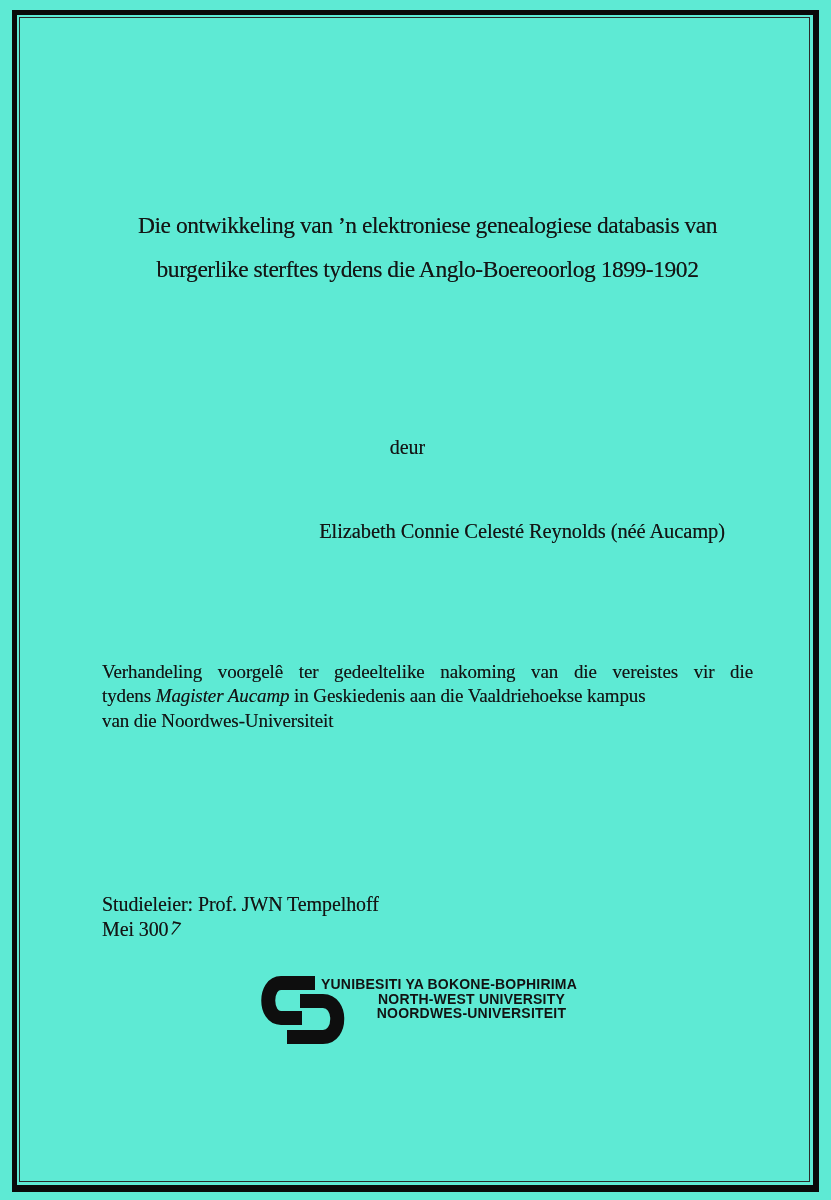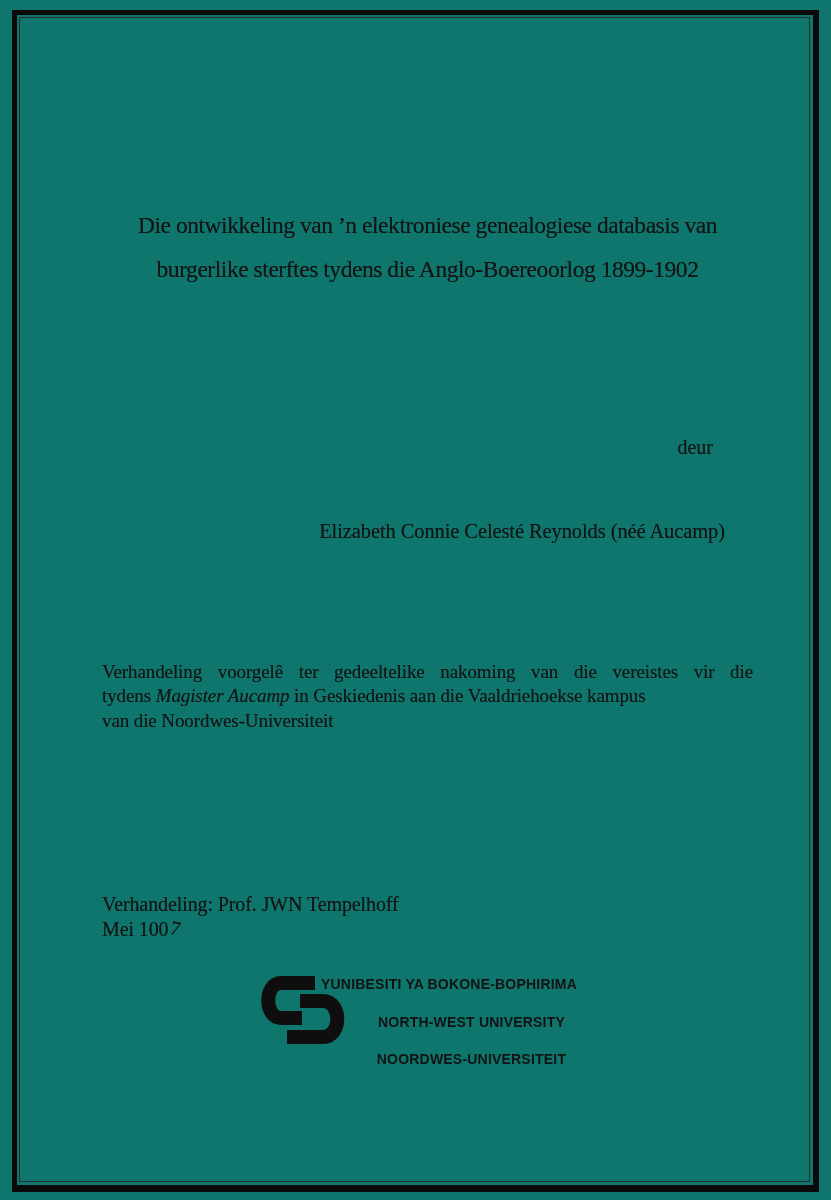--- a/index.html
+++ b/index.html
@@ -5,21 +5,21 @@
   html, body {
     margin: 0;
     padding: 0;
     background: #ffffff;
   }
   .page {
     position: relative;
     width: 831px;
     height: 1200px;
     margin: 0 auto;
-    background: #0f766e;
+    background: #5eead4;
     overflow: hidden;
     font-family: "Liberation Serif", "DejaVu Serif", serif;
     color: #141414;
   }
   
   .frame-outer {
     position: absolute;
     left: 12px; top: 10px; right: 12px; bottom: 8px;
     border-style: solid;
     border-color: #0a0a0a;
@@ -46,21 +46,21 @@
   }
   .title .tline { white-space: nowrap; }
 
   .byline {
     position: absolute;
     left: 102px;
     width: 651px;
     top: 436px;
     padding-right: 40px;
     box-sizing: border-box;
-    text-align: right;
+    text-align: center;
     font-size: 20px;
     text-shadow: 0 0 0.4px rgba(10,10,10,0.5);
   }
 
   .author {
     position: absolute;
     left: 102px;
     width: 651px;
     top: 520px;
     padding-right: 28px;
@@ -119,21 +119,21 @@
     top: 977px;
     font-family: "Liberation Sans", "DejaVu Sans", sans-serif;
     font-size: 14px;
     font-weight: 700;
     line-height: 14.6px;
     letter-spacing: 0.2px;
     color: #121212;
     white-space: nowrap;
     text-align: center;
   }
-  .logo-text .indented { padding-left: 45px; margin-top: 23px; }
+  .logo-text .indented { padding-left: 45px; }
 </style>
 </head>
 <body>
 
 <div class="page">
 
   <div class="frame-outer"></div>
   <div class="frame-inner"></div>
 
   <div class="title">
@@ -145,22 +145,22 @@
 
   <div class="author">Elizabeth Connie Celesté Reynolds (néé Aucamp)</div>
 
   <div class="statement">
     <div class="justify">Verhandeling voorgelê ter gedeeltelike nakoming van die vereistes vir die</div>
     <div><span>tydens </span><em>Magister Aucamp</em><span> in Geskiedenis aan die Vaaldriehoekse kampus</span></div>
     <div>van die Noordwes-Universiteit</div>
   </div>
 
   <div class="supervisor">
-    <div>Verhandeling: Prof. JWN Tempelhoff</div>
-    <div><span>Mei 100</span><span class="seven">7</span></div>
+    <div>Studieleier: Prof. JWN Tempelhoff</div>
+    <div><span>Mei 300</span><span class="seven">7</span></div>
   </div>
 
   <div class="logo-mark">
     <svg width="95" height="76" viewBox="0 0 95 76" xmlns="http://www.w3.org/2000/svg">
       <path d="M 58 8 H 24 C 7 8 7 43 24 43 H 45" fill="none" stroke="#0e0e0e" stroke-width="14"></path>
       <path d="M 43 26 H 66 C 85 26 85 62 66 62 H 30" fill="none" stroke="#0e0e0e" stroke-width="14"></path>
     </svg>
   </div>
 
   <div class="logo-text">

